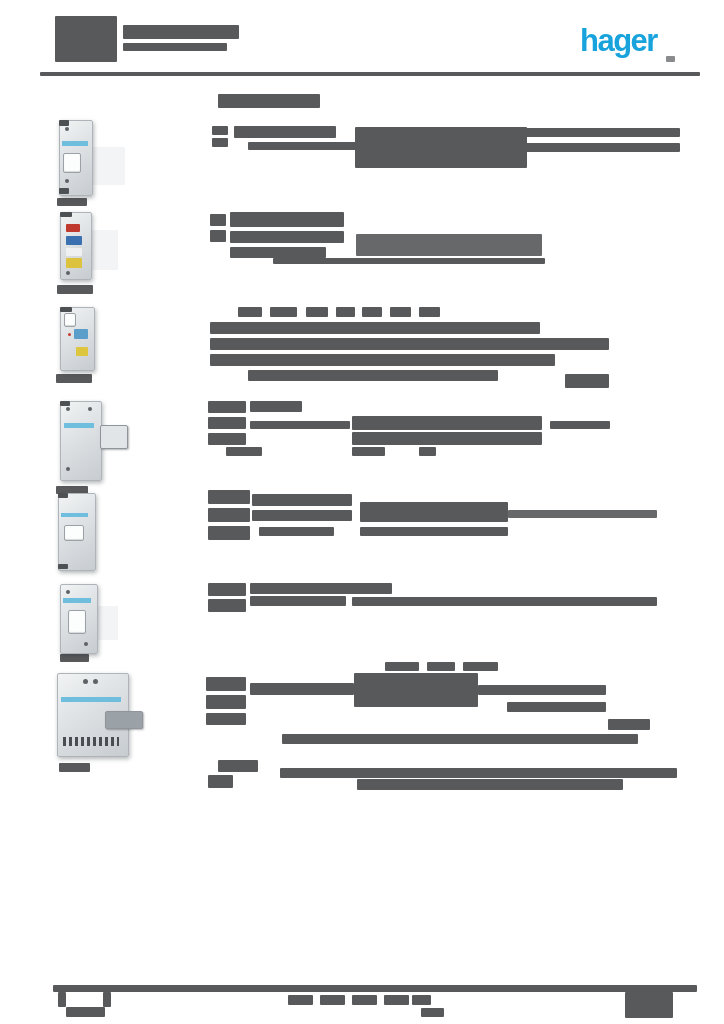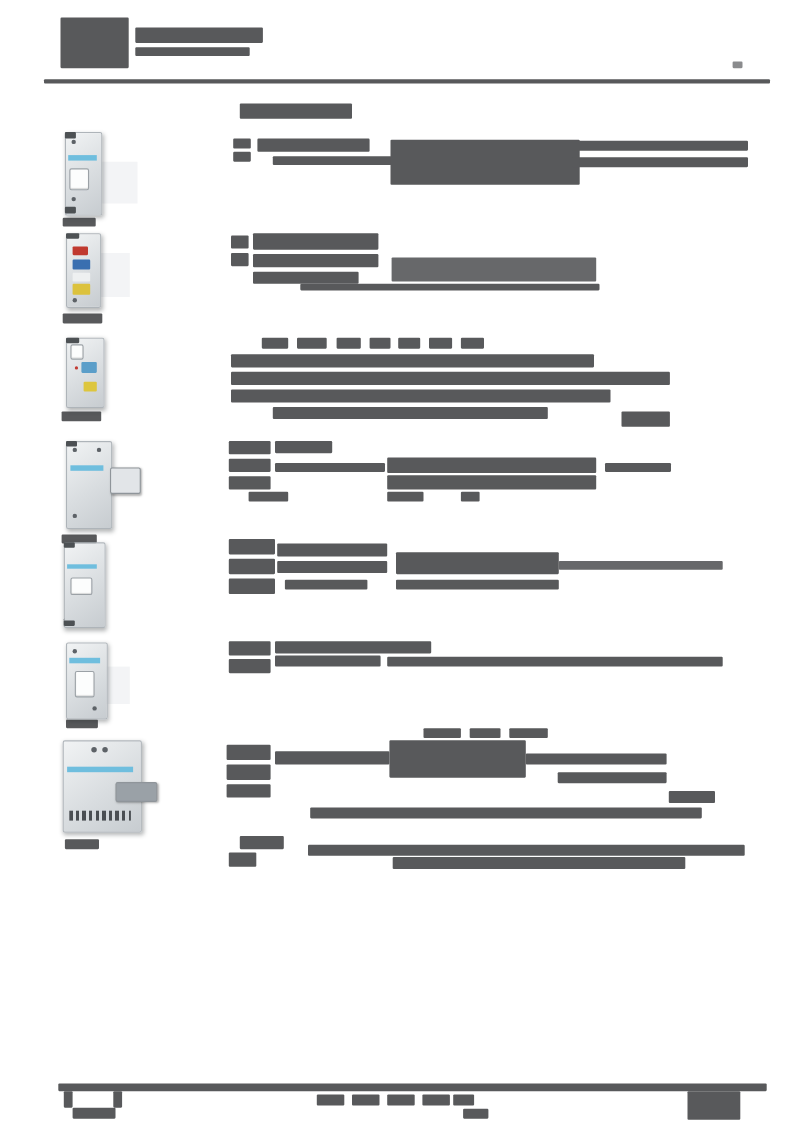--- a/index.html
+++ b/index.html
@@ -18,20 +18,21 @@
   .part.handle{background:#bcc2c7;border:1px solid #8f959a;border-radius:2px;box-shadow:1px 1px 2px rgba(0,0,0,.3);}
   .part.panel{background:#f3f4f6;}
   .part.vents{background:repeating-linear-gradient(90deg,#4a4e52 0 3px,rgba(0,0,0,0) 3px 6px);}
   #brand-logo{position:absolute;left:580px;top:24px;width:110px;height:34px;
        font-weight:700;font-size:31px;letter-spacing:-1.5px;line-height:34px;font-style:normal;}
 </style>
 </head>
 <body>
 
 <div id="page">
+  <div id="brand-logo" style="color: rgb(24, 163, 220);">hager</div>
 <div class="bar" style="left: 55px; top: 16px; width: 62px; height: 46px; background: rgb(88, 89, 91);"></div>
     <div class="bar" style="left: 123px; top: 25px; width: 116px; height: 14px; background: rgb(88, 89, 91);"></div>
     <div class="bar" style="left: 123px; top: 43px; width: 104px; height: 8px; background: rgb(88, 89, 91);"></div>
     <div class="bar" style="left: 40px; top: 72px; width: 660px; height: 4px; background: rgb(88, 89, 91);"></div>
     <div class="bar" style="left: 666px; top: 56px; width: 9px; height: 6px; background: rgb(138, 139, 141);"></div>
     <div class="bar" style="left: 218px; top: 94px; width: 102px; height: 14px; background: rgb(88, 89, 91);"></div>
     <div class="bar" style="left: 212px; top: 126px; width: 16px; height: 9px; background: rgb(88, 89, 91);"></div>
     <div class="bar" style="left: 212px; top: 138px; width: 16px; height: 9px; background: rgb(88, 89, 91);"></div>
     <div class="bar" style="left: 234px; top: 126px; width: 102px; height: 12px; background: rgb(88, 89, 91);"></div>
     <div class="bar" style="left: 248px; top: 142px; width: 108px; height: 8px; background: rgb(88, 89, 91);"></div>

